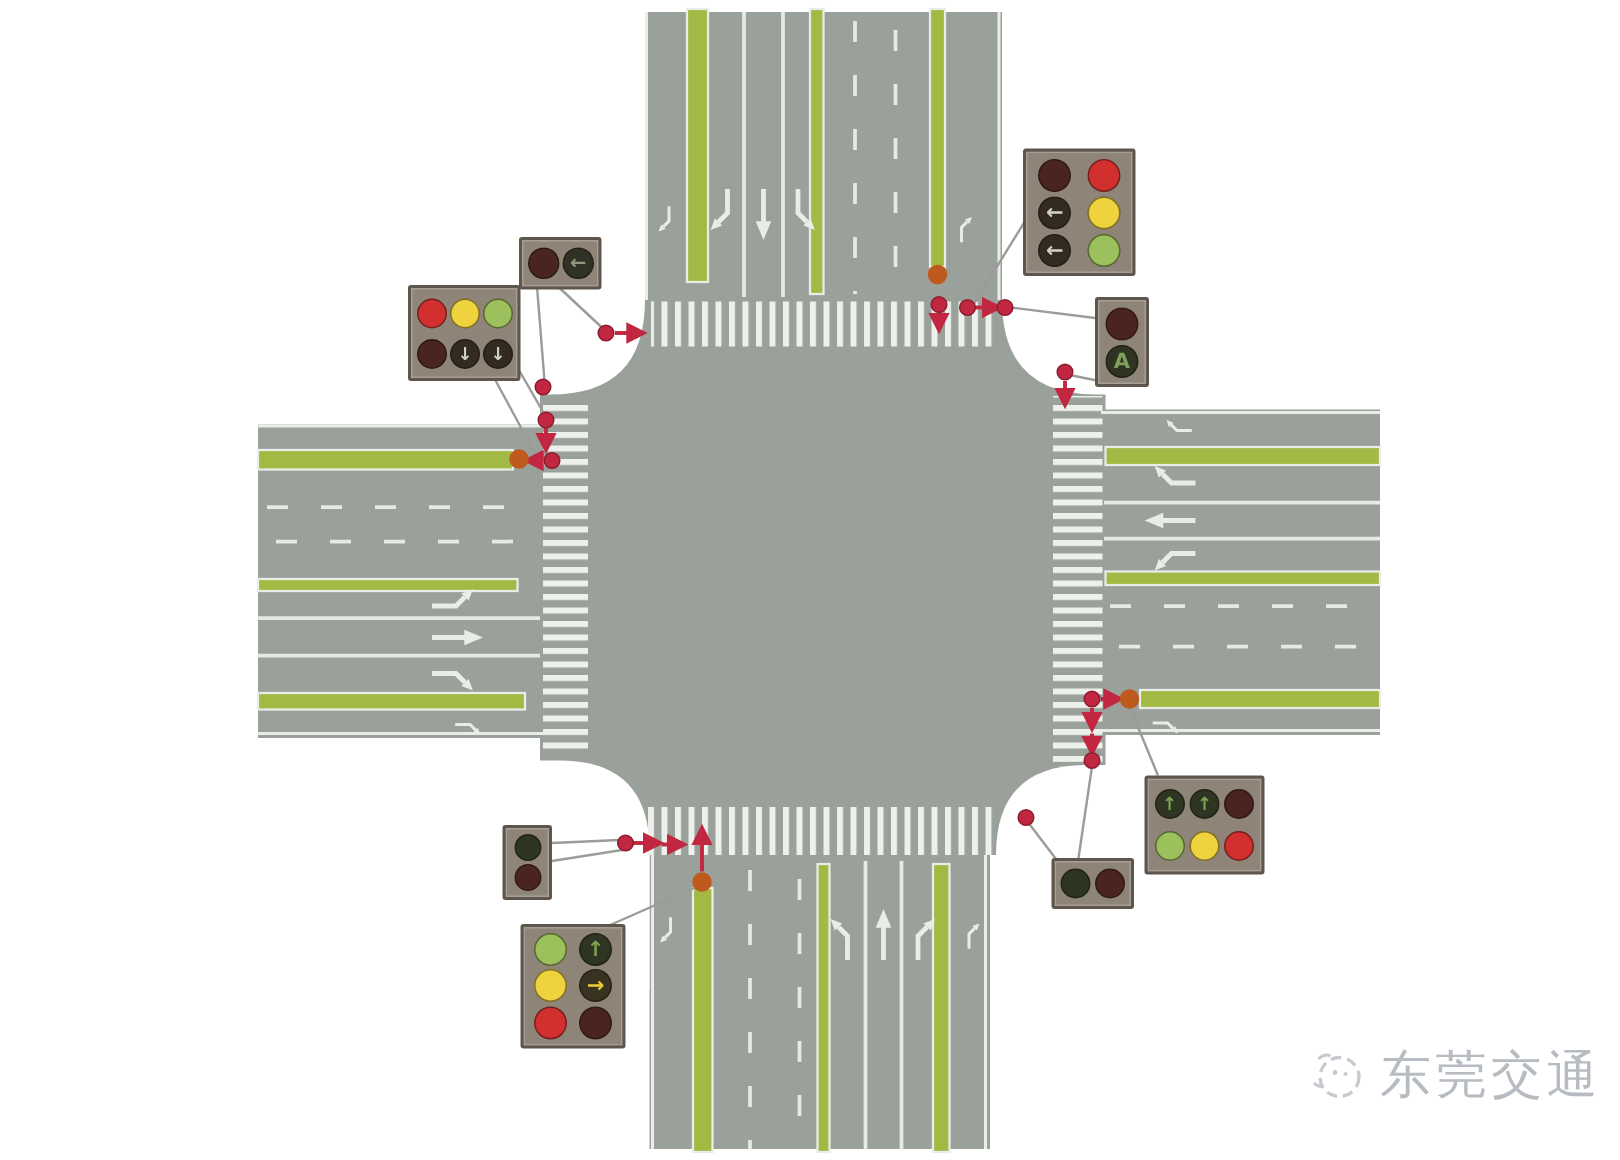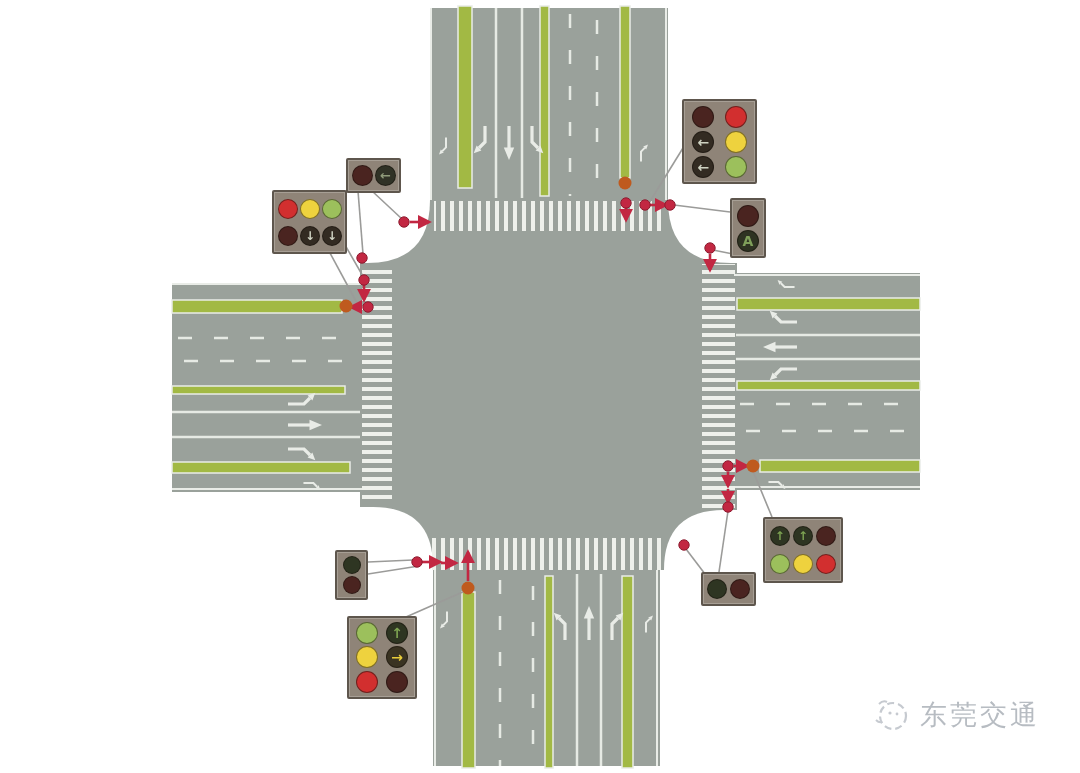--- a/index.html
+++ b/index.html
@@ -7,21 +7,21 @@
          font-family:"DejaVu Sans",sans-serif;}
   .layer{position:absolute;left:0;top:0;}
   #signal-layer{position:absolute;left:0;top:0;width:1080px;height:773px;}
   .sigbox{position:absolute;background:#8f8478;border:2px solid #5e564d;border-radius:2px;
           display:grid;box-sizing:border-box;padding:4px;gap:2px;place-items:center;
           box-shadow:inset 0 0 0 1px rgba(255,255,255,.22);}
   .light{border-radius:50%;display:flex;align-items:center;justify-content:center;
          font-weight:bold;border:1px solid rgba(22,16,10,.5);box-sizing:border-box;line-height:1;}
   .watermark{position:absolute;left:872px;top:694px;display:flex;align-items:center;gap:8px;
              color:#b7bcc2;}
-  .wm-text{font-size:27px;letter-spacing:3px;font-family:Liberation Mono, monospace;}
+  .wm-text{font-size:34px;letter-spacing:3px;font-family:Liberation Mono, monospace;}
 </style>
 </head>
 <body>
 
 <div class="stage">
 
   <svg class="layer" width="1080" height="773" viewBox="0 0 1080 773">
     <defs>
       <pattern id="zv" width="9" height="12" patternUnits="userSpaceOnUse">
         <rect width="4" height="12" fill="#eef0eb"></rect>

